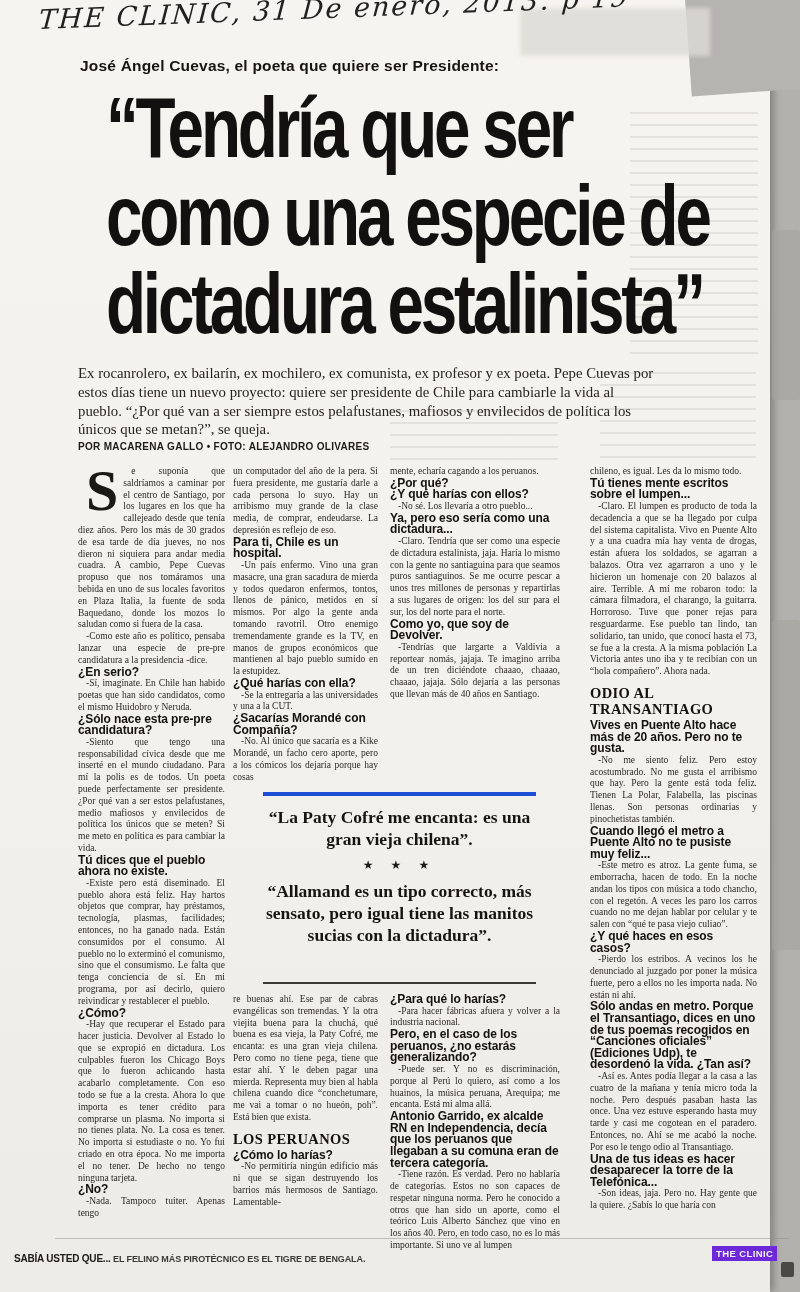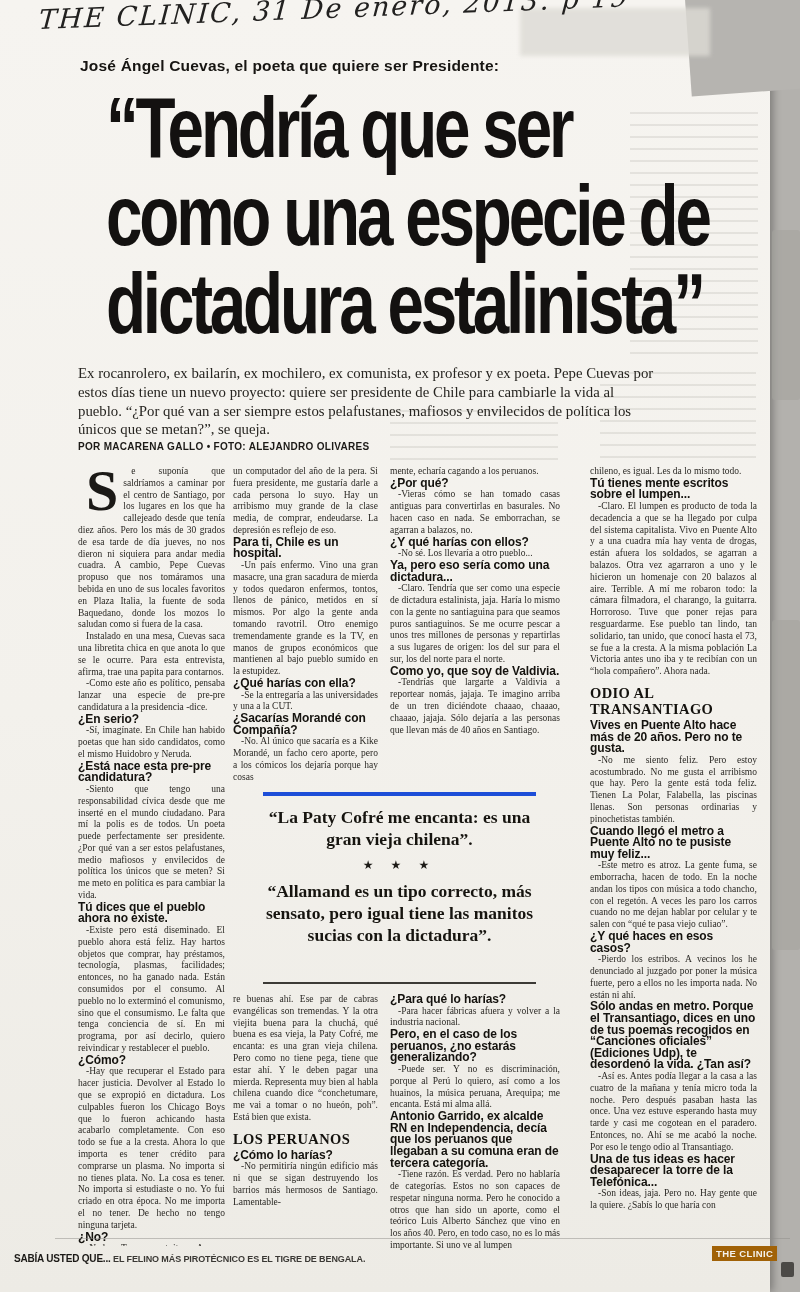--- a/index.html
+++ b/index.html
@@ -88,21 +88,21 @@
     font-size:17.5px;line-height:22px;color:#16140f;
   }
   .stars{font-size:12px;letter-spacing:7px;color:#1d1b17;margin:8px 0 7px 0;}
 
   .footer-rule{position:absolute;left:55px;top:1238px;width:735px;height:1px;background:#8f8d89;opacity:.5;}
   .footer{position:absolute;left:14px;top:1248px;width:756px;
           font-family:"Liberation Sans",sans-serif;color:#1b1916;}
   .fact-lead{font-weight:700;font-size:10px;letter-spacing:-.2px;margin-top:6px;}
   .fact-rest{font-weight:700;font-size:9px;color:#3a3834;letter-spacing:-.1px;}
   .logo{
-    position:absolute;left:712px;top:1246px;background:#a16207;color:#f4f2ee;
+    position:absolute;left:712px;top:1246px;background:#6d28d9;color:#f4f2ee;
     font-family:"Liberation Sans",sans-serif;font-weight:700;font-size:9.5px;
     padding:2px 4px;letter-spacing:.4px;white-space:nowrap;
   }
   .pageno{
     position:absolute;left:757px;top:1249px;
     font-family:"Liberation Sans",sans-serif;font-weight:700;font-size:15px;color:#1b1916;margin-top:48px;
   }
 </style>
 </head>
 <body>
@@ -124,51 +124,49 @@
 <div class="headline">
   <div class="hl">“Tendría que ser</div>
   <div class="hl">como una especie de</div>
   <div class="hl">dictadura estalinista”</div>
 </div>
 <div class="lead">Ex rocanrolero, ex bailarín, ex mochilero, ex comunista, ex profesor y ex poeta. Pepe Cuevas por estos días tiene un nuevo proyecto: quiere ser presidente de Chile para cambiarle la vida al pueblo. “¿Por qué van a ser siempre estos pelafustanes, mafiosos y envilecidos de política los únicos que se metan?”, se queja.</div>
 <div class="byline">POR MACARENA GALLO  •  FOTO: ALEJANDRO OLIVARES</div>
 
 <div class="col" id="col1">
     <div class="blk p"><span class="dropcap">S</span>e suponía que saldríamos a caminar por el centro de Santiago, por los lugares en los que ha callejeado desde que tenía diez años. Pero los más de 30 grados de esa tarde de día jueves, no nos dieron ni siquiera para andar media cuadra. A cambio, Pepe Cuevas propuso que nos tomáramos una bebida en uno de sus locales favoritos en Plaza Italia, la fuente de soda Baquedano, donde los mozos lo saludan como si fuera de la casa.</div>
-    <div class="blk p">Instalado en una mesa, Cuevas saca una libretita chica en que anota lo que se le ocurre. Para esta entrevista, afirma, trae una papita para contarnos.</div>
     <div class="blk a">-Como este año es político, pensaba lanzar una especie de pre-pre candidatura a la presidencia -dice.</div>
     <div class="blk q">¿En serio?</div>
     <div class="blk a">-Sí, imagínate. En Chile han habido poetas que han sido candidatos, como el mismo Huidobro y Neruda.</div>
-    <div class="blk q">¿Está nace esta pre-pre candidatura?</div>
+    <div class="blk q">¿Sólo nace esta pre-pre candidatura?</div>
     <div class="blk a">-Siento que tengo una responsabilidad cívica desde que me inserté en el mundo ciudadano. Para mí la polis es de todos. Un poeta puede perfectamente ser presidente. ¿Por qué van a ser estos pelafustanes, medio mafiosos y envilecidos de política los únicos que se meten? Si me meto en política es para cambiar la vida.</div>
     <div class="blk q">Tú dices que el pueblo ahora no existe.</div>
     <div class="blk a">-Existe pero está diseminado. El pueblo ahora está feliz. Hay hartos objetos que comprar, hay préstamos, tecnología, plasmas, facilidades; entonces, no ha ganado nada. Están consumidos por el consumo. Al pueblo no lo exterminó el comunismo, sino que el consumismo. Le falta que tenga conciencia de sí. En mi programa, por así decirlo, quiero reivindicar y restablecer el pueblo.</div>
     <div class="blk q">¿Cómo?</div>
     <div class="blk a">-Hay que recuperar el Estado para hacer justicia. Devolver al Estado lo que se expropió en dictadura. Los culpables fueron los Chicago Boys que lo fueron achicando hasta acabarlo completamente. Con eso todo se fue a la cresta. Ahora lo que importa es tener crédito para comprarse un plasma. No importa si no tienes plata. No. La cosa es tener. No importa si estudiaste o no. Yo fui criado en otra época. No me importa el no tener. De hecho no tengo ninguna tarjeta.</div>
     <div class="blk q">¿No?</div>
     <div class="blk a">-Nada. Tampoco tuiter. Apenas tengo</div>
   </div>
 <div class="col" id="col2a">
     <div class="blk cont">un computador del año de la pera. Si fuera presidente, me gustaría darle a cada persona lo suyo. Hay un arribismo muy grande de la clase media, de comprar, endeudarse. La depresión es reflejo de eso.</div>
     <div class="blk q">Para ti, Chile es un hospital.</div>
     <div class="blk a">-Un país enfermo. Vino una gran masacre, una gran sacadura de mierda y todos quedaron enfermos, tontos, llenos de pánico, metidos en sí mismos. Por algo la gente anda tomando ravotril. Otro enemigo tremendamente grande es la TV, en manos de grupos económicos que mantienen al bajo pueblo sumido en la estupidez.</div>
     <div class="blk q">¿Qué harías con ella?</div>
     <div class="blk a">-Se la entregaría a las universidades y una a la CUT.</div>
     <div class="blk q">¿Sacarías Morandé con Compañía?</div>
     <div class="blk a">-No. Al único que sacaría es a Kike Morandé, un facho cero aporte, pero a los cómicos los dejaría porque hay cosas</div>
   </div>
 <div class="col" id="col3a">
     <div class="blk cont">mente, echaría cagando a los peruanos.</div>
     <div class="blk q">¿Por qué?</div>
-    <div class="blk a">-Vieras cómo se han tomado casas antiguas para convertirlas en basurales. No hacen caso en nada. Se emborrachan, se agarran a balazos, no.</div>
     <div class="blk q">¿Y qué harías con ellos?</div>
     <div class="blk a">-No sé. Los llevaría a otro pueblo...</div>
     <div class="blk q">Ya, pero eso sería como una dictadura...</div>
     <div class="blk a">-Claro. Tendría que ser como una especie de dictadura estalinista, jaja. Haría lo mismo con la gente no santiaguina para que seamos puros santiaguinos. Se me ocurre pescar a unos tres millones de personas y repartirlas a sus lugares de origen: los del sur para el sur, los del norte para el norte.</div>
-    <div class="blk q">Como yo, que soy de Valdivia.</div>
+    <div class="blk q">Como yo, que soy de Devolver.</div>
     <div class="blk a">-Tendrías que largarte a Valdivia a reportear nomás, jajaja. Te imagino arriba de un tren diciéndote chaaao, chaaao, chaaao, jajaja. Sólo dejaría a las personas que llevan más de 40 años en Santiago.</div>
   </div>
 <div class="col" id="col2b">
     <div class="blk cont">re buenas ahí. Ese par de cabras evangélicas son tremendas. Y la otra viejita buena para la chuchá, qué buena es esa vieja, la Paty Cofré, me encanta: es una gran vieja chilena. Pero como no tiene pega, tiene que estar ahí. Y le deben pagar una mierda. Representa muy bien al habla chilena cuando dice “conchetumare, me vai a tomar o no hueón, poh”. Está bien que exista.</div>
     <div class="blk h">LOS PERUANOS</div>
     <div class="blk q">¿Cómo lo harías?</div>
     <div class="blk a">-No permitiría ningún edificio más ni que se sigan destruyendo los barrios más hermosos de Santiago. Lamentable-</div>
   </div>
 <div class="col" id="col3b">
     <div class="blk q">¿Para qué lo harías?</div>

